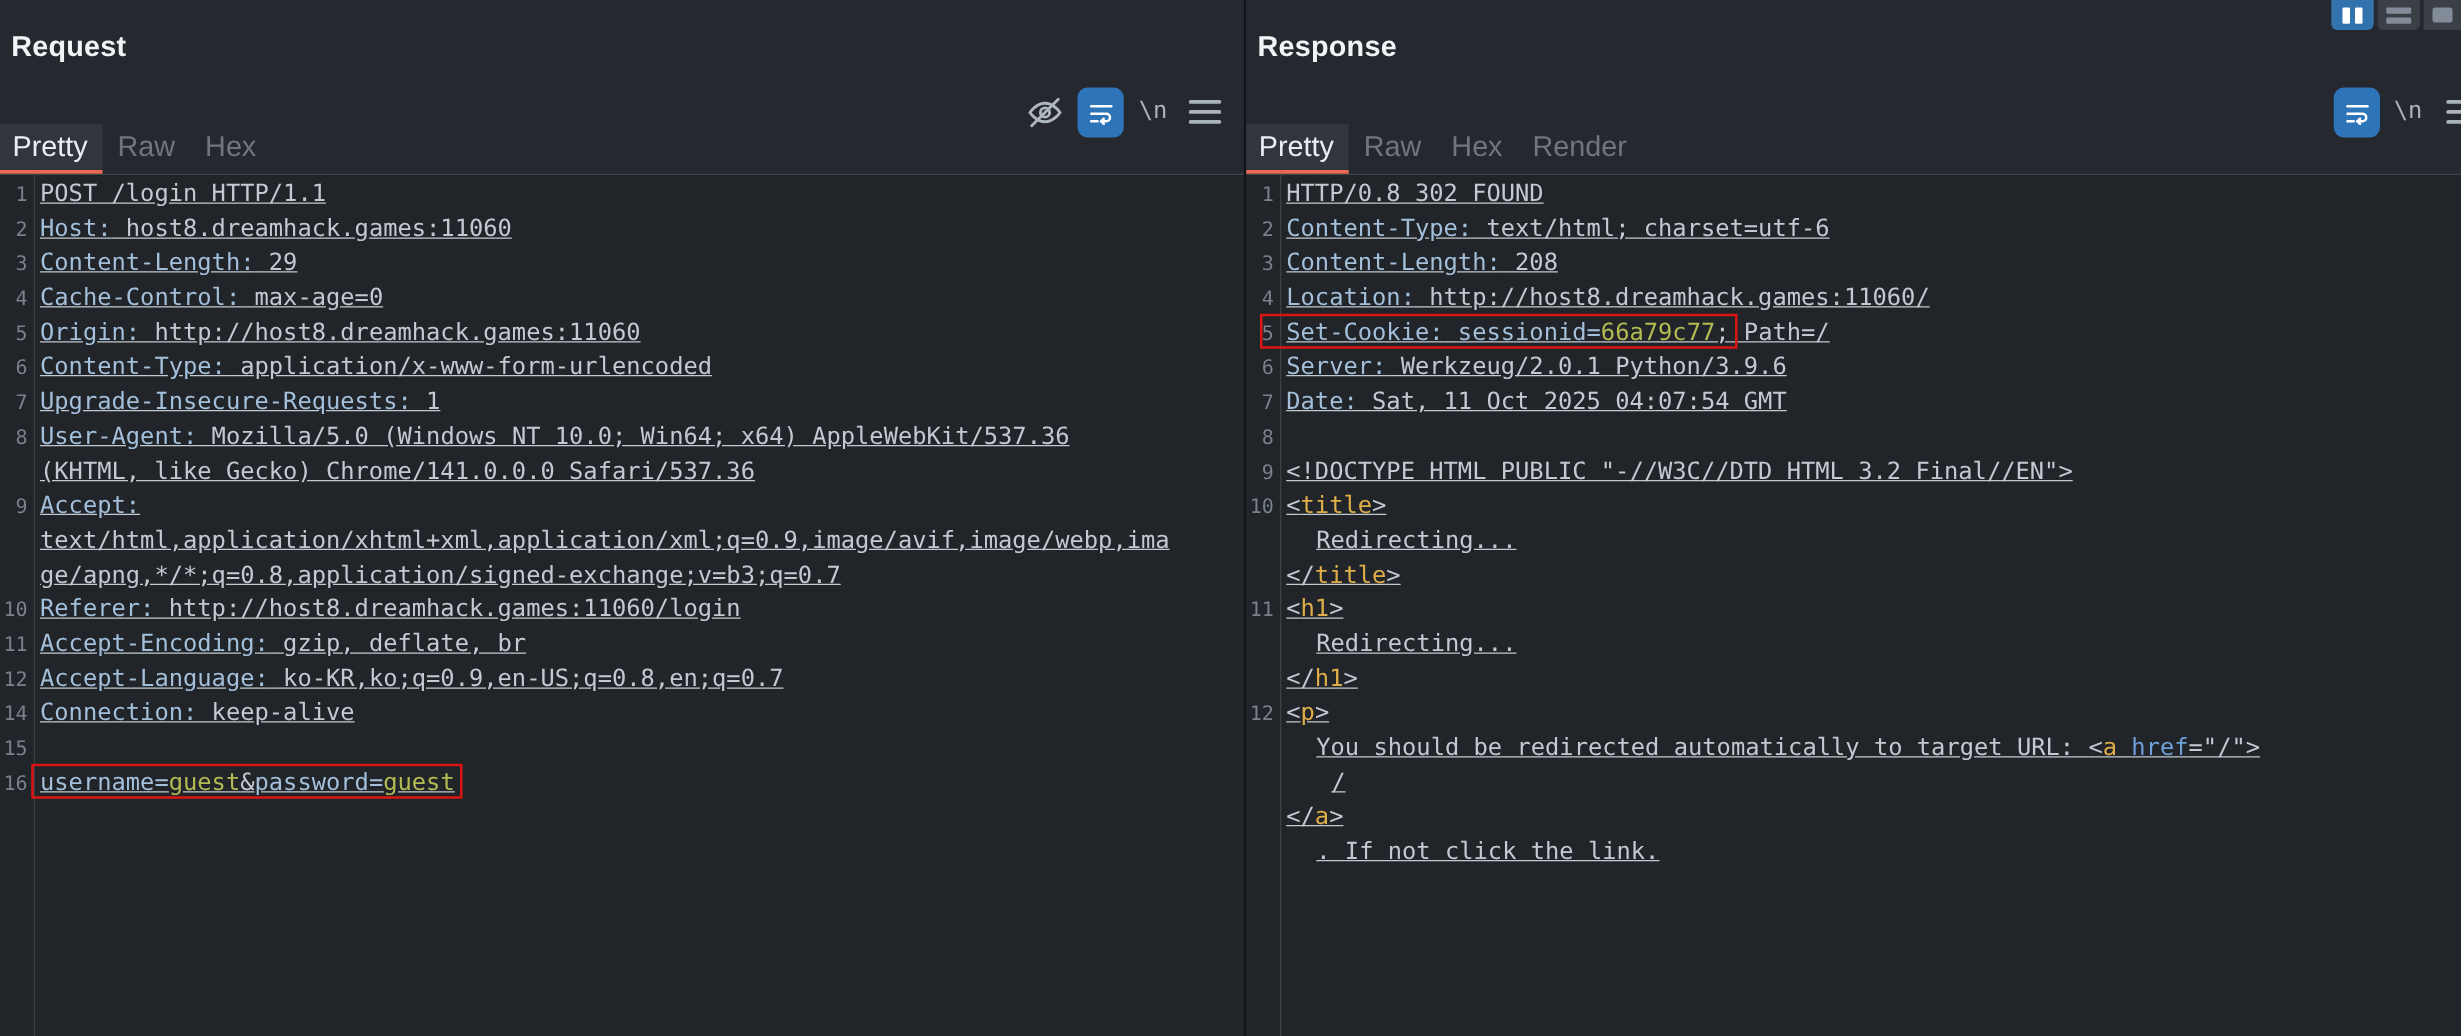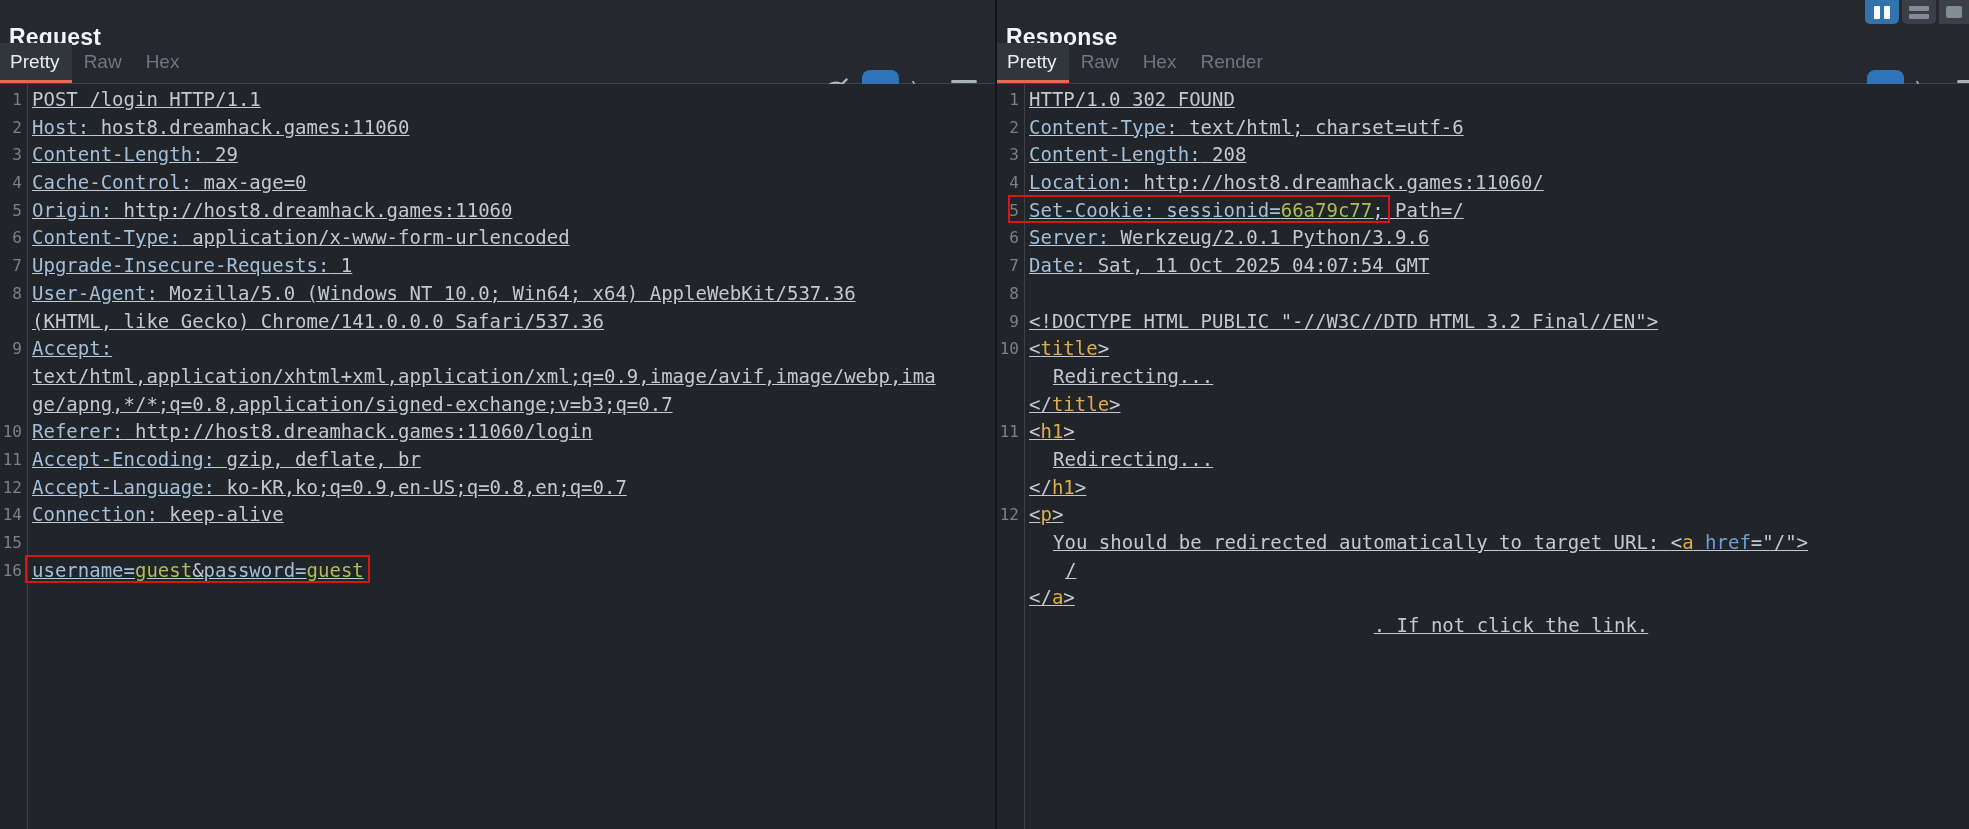--- a/index.html
+++ b/index.html
@@ -11,24 +11,24 @@
     --red-box:#dc1414; --icon:#aeb6c0; --wrap-btn:#2e74b8;
     --pause-btn:#3273ae; --win-btn-bg:#3b4046; --win-btn-icon:#828c98;
   }
   *{margin:0;padding:0;box-sizing:border-box;}
   html,body{background:var(--bg);}
   .app{position:relative;width:1969px;height:829px;background:var(--divider);
        overflow:hidden;display:flex;font-family:"Liberation Sans",sans-serif;}
   .pane{background:var(--panel);display:flex;flex-direction:column;position:relative;}
   .pane-left{width:995px;}
   .pane-right{flex:1;margin-left:2px;}
-  .pane > header{position:relative;height:84px;flex:none;border-bottom:1px solid #3f444b;background:var(--panel);}
+  .pane > header{position:relative;height:140px;flex:none;border-bottom:1px solid #3f444b;background:var(--panel);}
   .pane-title{position:absolute;left:9px;top:24px;font-size:23px;font-weight:bold;color:var(--title);letter-spacing:.2px;}
   .tabs{position:absolute;left:0;bottom:0;display:flex;align-items:stretch;height:40px;}
-  .tab{display:flex;align-items:center;padding:0 12px;font-size:19px;color:var(--muted);
+  .tab{display:flex;align-items:center;padding:0 12px;font-size:23px;color:var(--muted);
        border-bottom:3px solid transparent;cursor:default;}
   .tab:first-child{padding-left:10px;}
   .tab.active{background:var(--tab-active-bg);color:#eaedf1;border-bottom-color:var(--tab-underline);}
   .toolbar{position:absolute;top:68px;right:0;left:0;height:46px;pointer-events:none;}
   .toolbar > *{position:absolute;pointer-events:auto;}
   .icon-eye{left:818px;top:5px;width:36px;height:34px;color:var(--icon);}
   .wrap-btn{top:2px;width:37px;height:40px;border:none;border-radius:8px;background:var(--wrap-btn);
             color:#fff;display:flex;align-items:center;justify-content:center;}
   .pane-left .wrap-btn{left:862px;}
   .pane-right .wrap-btn{left:870px;}
@@ -144,40 +144,40 @@
         </button>
         <span class="nl-label">\n</span>
         <span class="burger">
             <i></i>
             <i></i>
             <i></i>
           </span>
       </div>
     </header>
     <div class="code">
-        <div class="row"><span class="ln">1</span><span class="txt"><span class="c-plain">HTTP/1.0 302 FOUND</span></span></div>
+        <div class="row"><span class="ln">1</span><span class="txt"><span class="c-plain">HTTP/0.8 302 FOUND</span></span></div>
         <div class="row"><span class="ln">2</span><span class="txt"><span class="c-name">Content-Type:</span><span class="c-plain"> text/html; charset=utf-6</span></span></div>
         <div class="row"><span class="ln">3</span><span class="txt"><span class="c-name">Content-Length:</span><span class="c-plain"> 208</span></span></div>
         <div class="row"><span class="ln">4</span><span class="txt"><span class="c-name">Location:</span><span class="c-plain"> http://host8.dreamhack.games:11060/</span></span></div>
         <div class="row"><span class="ln">5</span><span class="txt"><span class="hl" style="--bpl: 21;"><span class="c-name">Set-Cookie:</span><span class="c-plain"> </span><span class="c-name">sessionid=</span><span class="c-green">66a79c77</span><span class="c-plain">;</span></span><span class="c-plain"> Path=/</span></span></div>
         <div class="row"><span class="ln">6</span><span class="txt"><span class="c-name">Server:</span><span class="c-plain"> Werkzeug/2.0.1 Python/3.9.6</span></span></div>
         <div class="row"><span class="ln">7</span><span class="txt"><span class="c-name">Date:</span><span class="c-plain"> Sat, 11 Oct 2025 04:07:54 GMT</span></span></div>
         <div class="row"><span class="ln">8</span><span class="txt"></span></div>
         <div class="row"><span class="ln">9</span><span class="txt"><span class="c-plain">&lt;!DOCTYPE HTML PUBLIC "-//W3C//DTD HTML 3.2 Final//EN"&gt;</span></span></div>
         <div class="row"><span class="ln">10</span><span class="txt"><span class="c-plain">&lt;</span><span class="c-tag">title</span><span class="c-plain">&gt;</span></span></div>
         <div class="row"><span class="ln"></span><span class="txt" style="padding-left: 24px;"><span class="c-plain">Redirecting...</span></span></div>
         <div class="row"><span class="ln"></span><span class="txt"><span class="c-plain">&lt;/</span><span class="c-tag">title</span><span class="c-plain">&gt;</span></span></div>
         <div class="row"><span class="ln">11</span><span class="txt"><span class="c-plain">&lt;</span><span class="c-tag">h1</span><span class="c-plain">&gt;</span></span></div>
         <div class="row"><span class="ln"></span><span class="txt" style="padding-left: 24px;"><span class="c-plain">Redirecting...</span></span></div>
         <div class="row"><span class="ln"></span><span class="txt"><span class="c-plain">&lt;/</span><span class="c-tag">h1</span><span class="c-plain">&gt;</span></span></div>
         <div class="row"><span class="ln">12</span><span class="txt"><span class="c-plain">&lt;</span><span class="c-tag">p</span><span class="c-plain">&gt;</span></span></div>
         <div class="row"><span class="ln"></span><span class="txt" style="padding-left: 24px;"><span class="c-plain">You should be redirected automatically to target URL: </span><span class="c-plain">&lt;</span><span class="c-tag">a</span><span class="c-plain"> </span><span class="c-attr">href</span><span class="c-plain">="/"&gt;</span></span></div>
         <div class="row"><span class="ln"></span><span class="txt" style="padding-left: 36px;"><span class="c-plain">/</span></span></div>
         <div class="row"><span class="ln"></span><span class="txt"><span class="c-plain">&lt;/</span><span class="c-tag">a</span><span class="c-plain">&gt;</span></span></div>
-        <div class="row"><span class="ln"></span><span class="txt" style="padding-left: 24px; text-align: center;"><span class="c-plain">. If not click the link.</span></span></div>
+        <div class="row"><span class="ln"></span><span class="txt" style="padding-left: 24px;"><span class="c-plain">. If not click the link.</span></span></div>
       </div>
   </section>
 
   <div class="win-controls">
     <button class="win-btn pause">
         <i></i>
         <i></i>
       </button>
     <button class="win-btn lines">
         <i></i>

